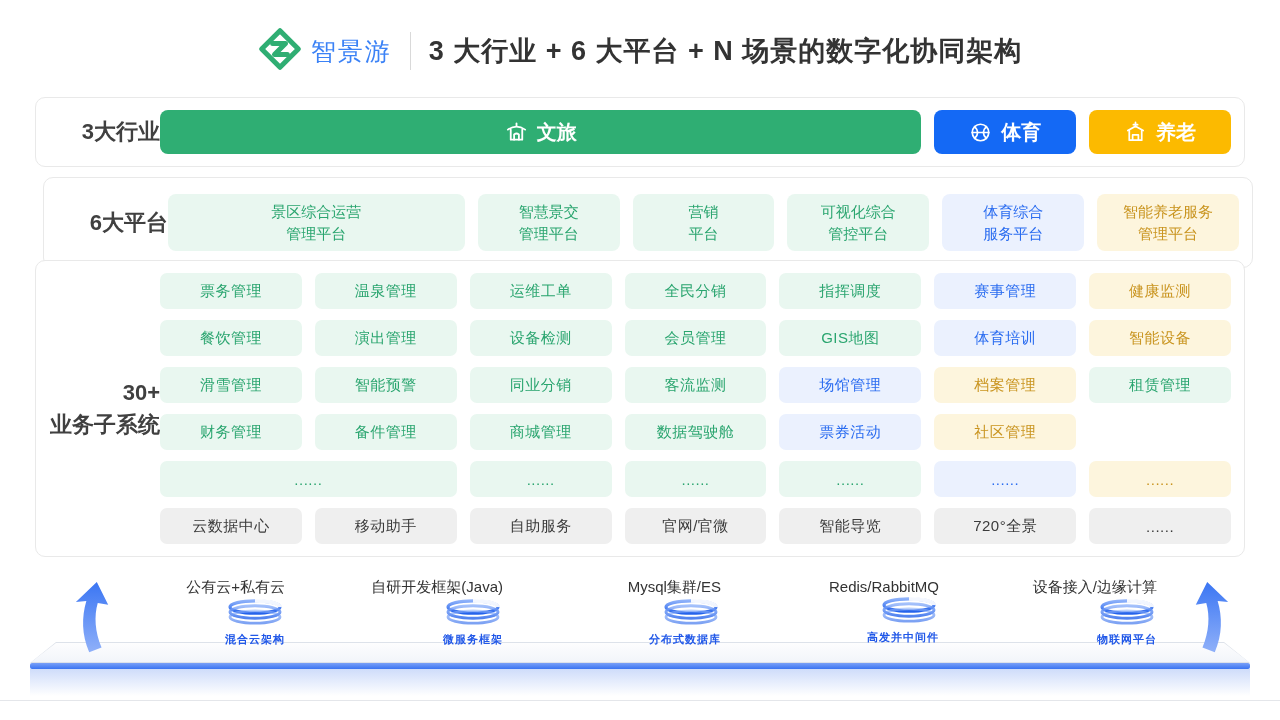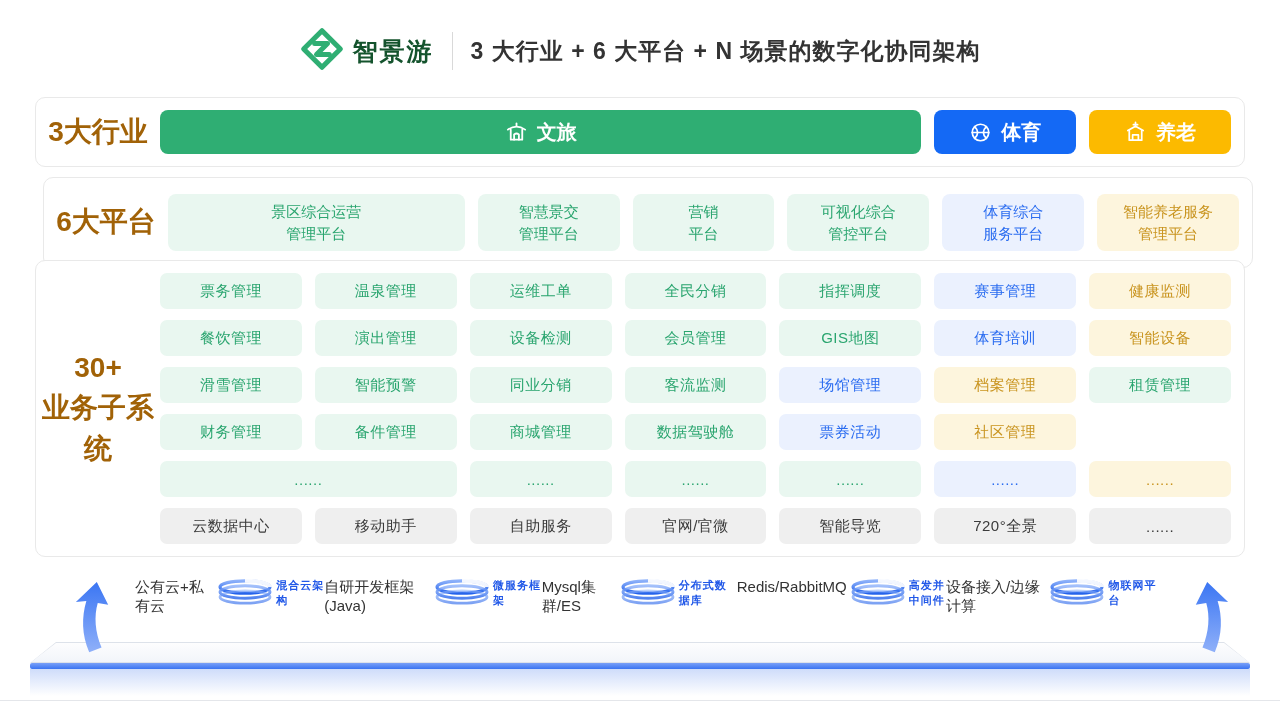--- a/index.html
+++ b/index.html
@@ -4,29 +4,29 @@
 <style>
   * { box-sizing: border-box; margin: 0; padding: 0; }
   html,body { width:1280px; height:720px; background:#fff; overflow:hidden;
     font-family:"Liberation Sans", sans-serif; }
   .page { position:relative; width:1280px; height:720px; background:#fff; }
 
   
   .header { position:absolute; top:22px; left:0; width:1280px; height:58px;
     display:flex; align-items:center; justify-content:center; gap:18px; }
   .brand { display:flex; align-items:center; gap:9px; }
-  .brand-name { font-size:25px; font-weight:bold; color:#14532d; letter-spacing:2px;text-align:center; }
+  .brand-name { font-size:25px; font-weight:normal; color:#3b82f6; letter-spacing:2px;text-align:center; }
   .header-divider { width:1px; height:38px; background:#d9d9d9; }
-  .page-title { font-size:23px; font-weight:bold; color:#333; letter-spacing:1px; }
+  .page-title { font-size:27px; font-weight:bold; color:#333; letter-spacing:1px; }
 
   
   .card { position:absolute; left:35px; width:1210px; background:#fff;
     border:1px solid #e9e9e9; border-radius:10px; display:flex; align-items:center; }
-  .card-label { width:124px; flex-shrink:0; text-align:center; font-size:28px;
-    font-weight:bold; color:#a16207; line-height:1.45; }
+  .card-label { width:124px; flex-shrink:0; text-align:right; font-size:22px;
+    font-weight:bold; color:#404040; line-height:1.45; }
   .card-grid { flex:1; display:grid; grid-template-columns:repeat(7,1fr);
     column-gap:13px; row-gap:11px; margin-right:13px; align-content:center; }
 
   #card-industries { top:97px;  height:70px; }
   #card-platforms  { top:177px; height:91px;margin-left:8px; }
   #card-subsystems { top:260px; height:297px; }
 
   
   .industry-btn { height:44px; border-radius:8px; display:flex; align-items:center;
     justify-content:center; gap:9px; color:#fff; font-size:20px; font-weight:bold; }
@@ -42,21 +42,21 @@
 
   .theme-green  { background:#e9f7f0; color:#2aa56f; }
   .theme-blue   { background:#ebf1fe; color:#2a6cf0; }
   .theme-yellow { background:#fdf5dd; color:#c9941f; }
   .theme-gray   { background:#efefef; color:#3b3b3b; }
 
   
   .infra { position:absolute; left:35px; top:566px; width:1210px; height:134px; }
   .infra-items { position:absolute; left:100px; right:88px; top:12px;
     display:flex; justify-content:space-between; z-index:3; }
-  .infra-item { display:flex; flex-direction:row; align-items:flex-start; gap:1px; min-width:150px; }
+  .infra-item { display:flex; flex-direction:column; align-items:flex-end; gap:1px; min-width:150px; }
   .infra-top { font-size:15px; color:#333; }
   .infra-bottom { font-size:11px; font-weight:bold; color:#2158e8; letter-spacing:1px; }
   .disc-icon { margin:1px 0 2px 0; }
 
   .up-arrow { position:absolute; bottom:42px; width:40px; height:76px; z-index:3; }
   .arrow-left  { left:38px; }
   .arrow-right { right:14px; transform:scaleX(-1); }
 
   .slab-top { position:absolute; left:-5px; right:-5px; bottom:37px; height:21px;
     background:#dde2ea; clip-path:polygon(26px 0, calc(100% - 26px) 0, 100% 100%, 0 100%); z-index:1; }

